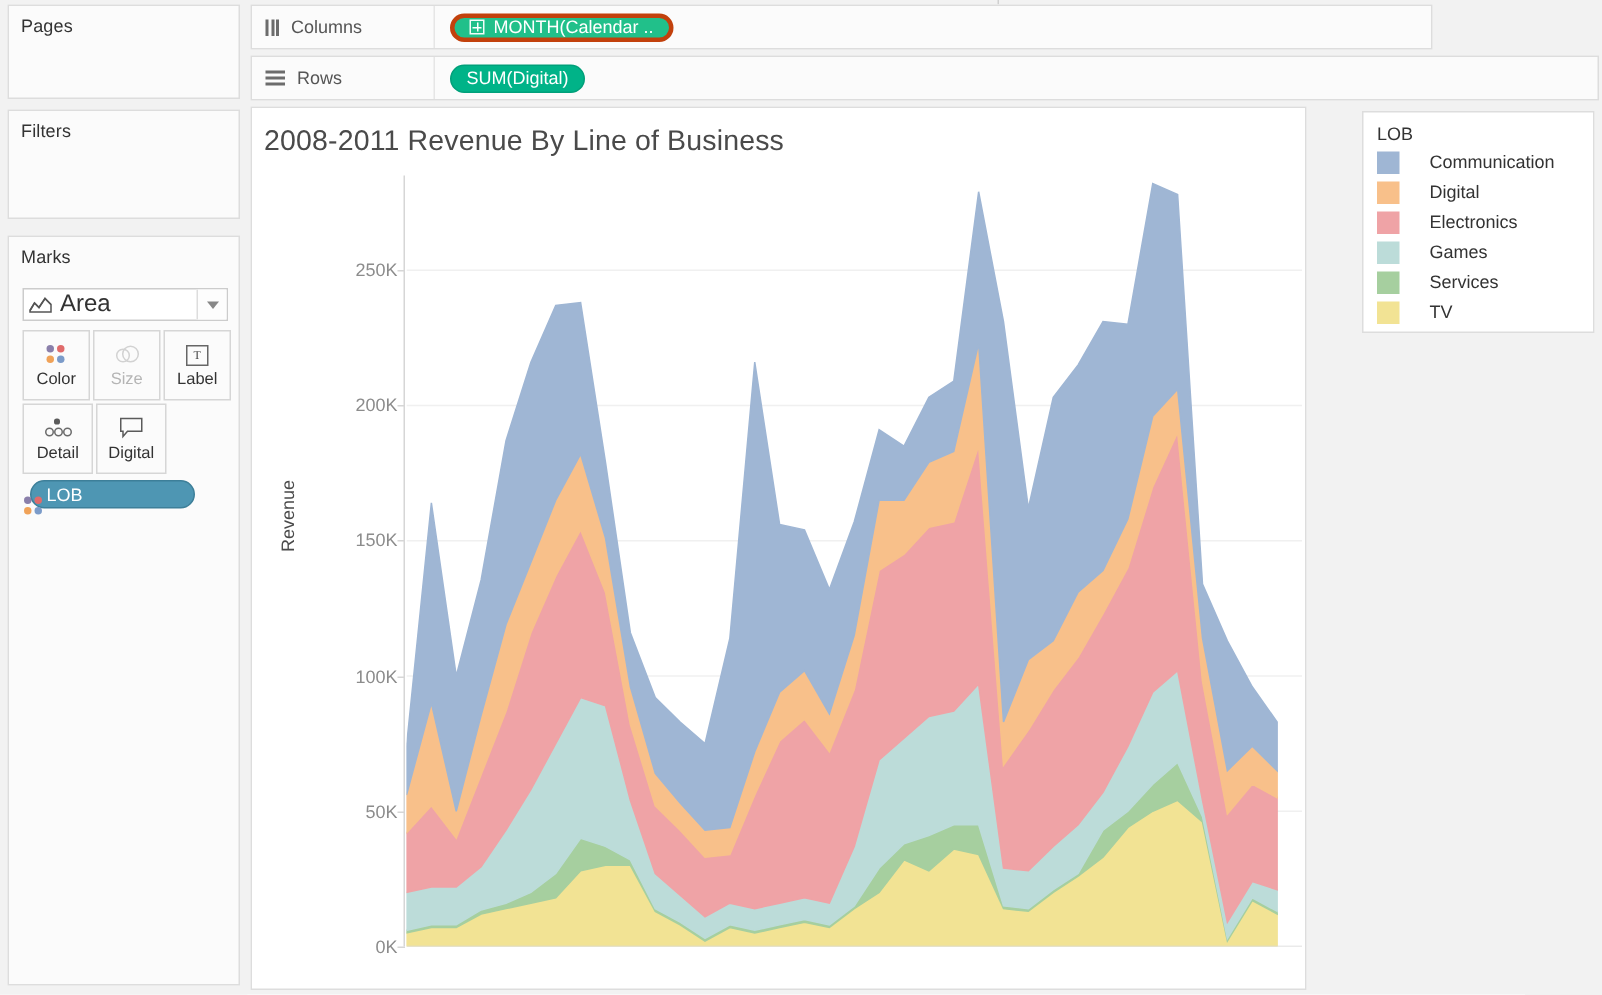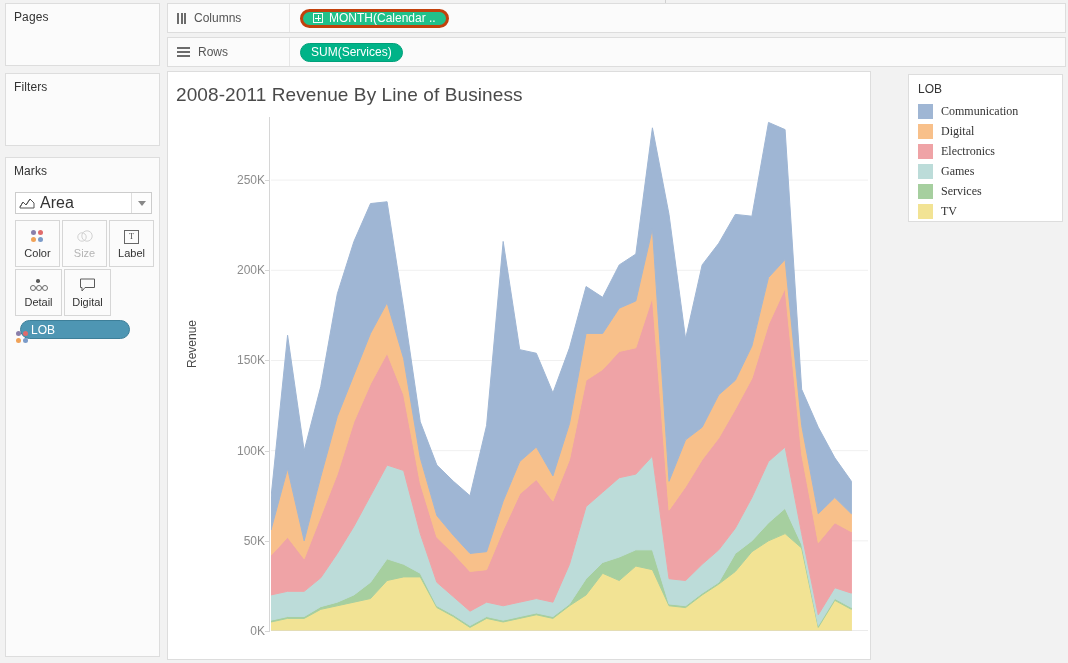--- a/index.html
+++ b/index.html
@@ -66,21 +66,21 @@
   
   .marks-pill-row{position:absolute;left:9px;top:162px;display:flex;align-items:center;gap:5px;}
   .pill{
     border-radius:10px;height:19px;display:flex;align-items:center;
     padding:0 10px;color:#fff;font-size:12px;box-sizing:border-box;white-space:nowrap;
   }
   .pill.lob{background:#4e96b3;border:1px solid #3d7f99;min-width:110px;}
 
   
   .shelf{position:absolute;left:167px;background:#fbfbfb;border:1px solid #ddd;box-sizing:border-box;display:flex;align-items:center;}
-  #columns-shelf{top:3px;width:899px;height:30px;}
+  #columns-shelf{top:3px;width:788px;height:30px;}
   #rows-shelf{top:37px;width:899px;height:30px;}
   .shelf-label{width:122px;height:100%;display:flex;align-items:center;gap:8px;padding-left:9px;box-sizing:border-box;border-right:1px solid #e6e6e6;}
   .shelf-label .sl-text{font-size:12px;color:#555;}
   .shelf-drop{flex:1;height:100%;display:flex;align-items:center;padding-left:10px;}
   .pill.dim{background:#21c08a;border:3px solid #c2410c;}
   .pill.measure{background:#00b388;border:1px solid #00a07a;}
   .plusbox{
     width:10px;height:10px;border:1px solid rgba(255,255,255,.95);box-sizing:border-box;
     position:relative;margin-right:6px;flex:0 0 auto;
   }
@@ -107,21 +107,21 @@
   #y-title{
     position:absolute;left:17px;top:296px;font-size:12px;color:#4a4a4a;
     transform:rotate(-90deg);transform-origin:left top;white-space:nowrap;
   }
 
   .axis-line{position:absolute;background:#d6d6d6;}
 
   
   #legend{position:absolute;left:908px;top:74px;width:155px;height:148px;background:#fff;border:1px solid #ddd;box-sizing:border-box;}
   #legend-title{font-size:12px;color:#333;padding:7px 0 5px 9px;}
-  .legend-item{display:flex;align-items:center;gap:8px;padding:0 0 0 9px;height:20px;font-family:Liberation Serif, serif;}
+  .legend-item{display:flex;align-items:flex-start;gap:20px;padding:0 0 0 9px;height:20px;}
   .swatch{width:15px;height:15px;flex:0 0 auto;}
   .legend-label{font-size:12px;color:#333;}
 </style>
 </head>
 <body>
 
 <div class="app">
 
   <div class="left-panel">
 
@@ -232,21 +232,21 @@
   <div class="shelf" id="rows-shelf">
     <div class="shelf-label">
       <span class="rows-icon">
         <b style="width:13px"></b>
           <b style="width:13px"></b>
           <b style="width:13px"></b>
       </span>
       <span class="sl-text">Rows</span>
     </div>
     <div class="shelf-drop">
-      <span class="pill measure">SUM(Services)</span>
+      <span class="pill measure">SUM(Digital)</span>
     </div>
   </div>
 
   <div id="worksheet">
     <div id="chart-title">2008-2011 Revenue By Line of Business</div>
 
     <div id="y-title">Revenue</div>
     <div id="y-ticks">
         <div class="ytick" style="top: 514px;">0K</div>
         <div class="axis-line" style="right: -5px; width: 5px; height: 1px; top: 514px;"></div>

